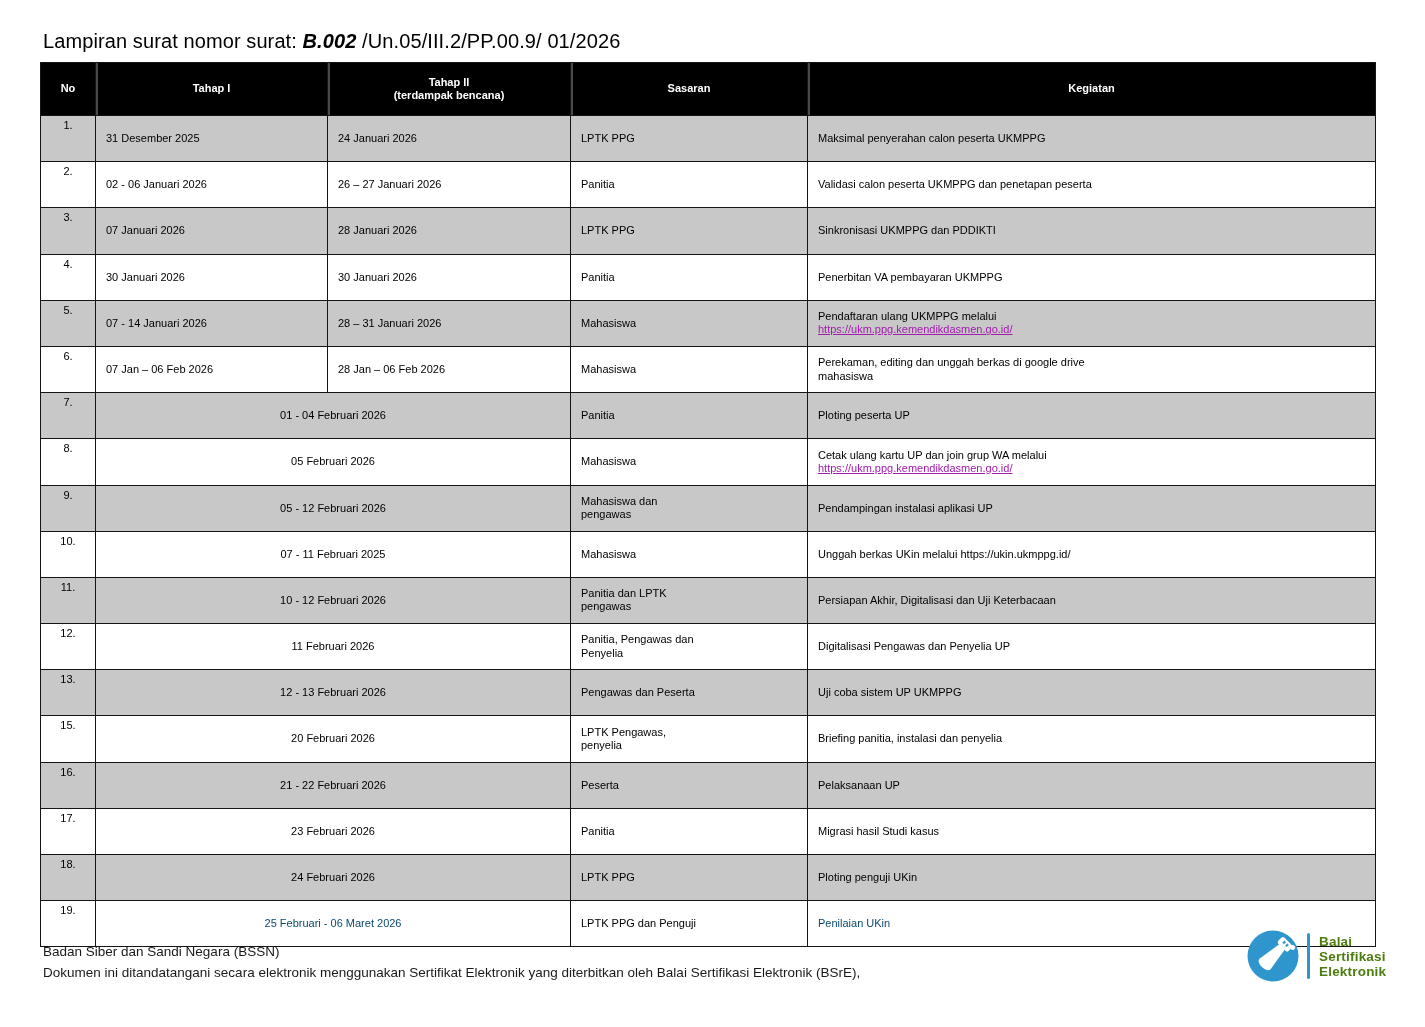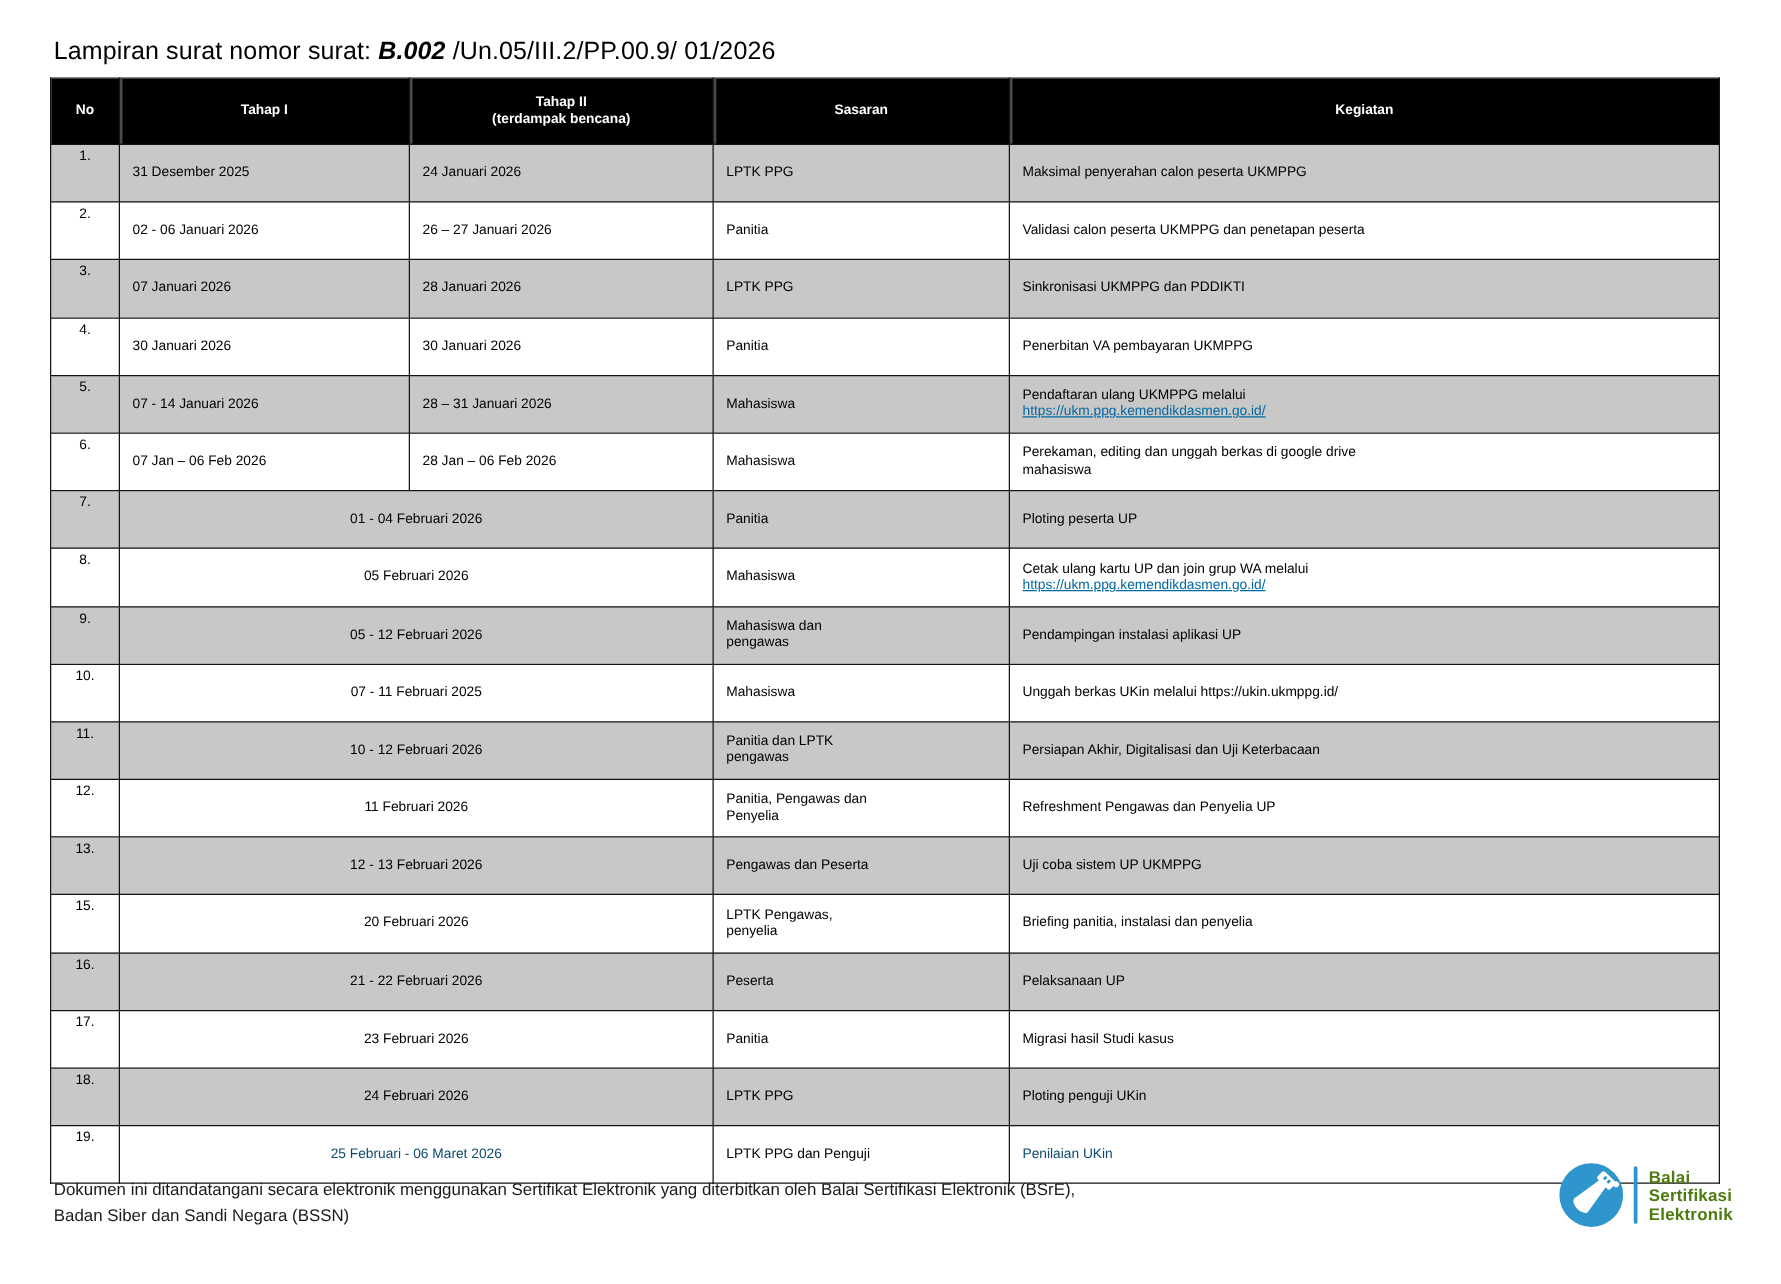--- a/index.html
+++ b/index.html
@@ -32,21 +32,21 @@
   }
   .sched thead th:not(:first-child) { box-shadow: inset 2px 0 0 #4a4a4a; }
   .sched tbody tr { background: #ffffff; }
   .sched tbody tr:nth-child(odd) { background: #c8c8c8; }
   td.c-no { text-align: center; vertical-align: top; padding: 3px 2px 4px 2px; }
   td.c-date { vertical-align: middle; padding: 16px 10px; text-align: left; }
   td.c-date.merged { text-align: center; }
   td.c-sasaran { vertical-align: middle; padding: 4px 10px; white-space: pre-line; }
   td.c-kegiatan { vertical-align: middle; padding: 4px 10px; white-space: pre-line; }
   tr.muted td.c-date, tr.muted td.c-kegiatan { color: #0c4a6e; }
-  a.cell-link { color: #0369a1; text-decoration: underline; cursor: pointer; }
+  a.cell-link { color: #a21caf; text-decoration: underline; cursor: pointer; }
 
   .footer-text {
     position: absolute; left: 43px; top: 941px;
     font-size: 13.5px; line-height: 21px; color: #1a1a1a;
   }
   .logo {
     position: absolute; left: 1247px; top: 930px;
     display: flex; align-items: center;
   }
   .logo-bar {
@@ -159,21 +159,21 @@
           <td class="c-date merged" colspan="2">10 - 12 Februari 2026</td>
           <td class="c-sasaran">Panitia dan LPTK
 pengawas</td>
           <td class="c-kegiatan"><span>Persiapan Akhir, Digitalisasi dan Uji Keterbacaan</span></td>
         </tr>
         <tr>
           <td class="c-no">12.</td>
           <td class="c-date merged" colspan="2">11 Februari 2026</td>
           <td class="c-sasaran">Panitia, Pengawas dan
 Penyelia</td>
-          <td class="c-kegiatan"><span>Refreshment Pengawas dan Penyelia UP</span></td>
+          <td class="c-kegiatan"><span>Digitalisasi Pengawas dan Penyelia UP</span></td>
         </tr>
         <tr>
           <td class="c-no">13.</td>
           <td class="c-date merged" colspan="2">12 - 13 Februari 2026</td>
           <td class="c-sasaran">Pengawas dan Peserta</td>
           <td class="c-kegiatan"><span>Uji coba sistem UP UKMPPG</span></td>
         </tr>
         <tr>
           <td class="c-no">15.</td>
           <td class="c-date merged" colspan="2">20 Februari 2026</td>
@@ -202,22 +202,22 @@
         <tr class="muted">
           <td class="c-no">19.</td>
           <td class="c-date merged" colspan="2">25 Februari - 06 Maret 2026</td>
           <td class="c-sasaran">LPTK PPG dan Penguji</td>
           <td class="c-kegiatan"><span>Penilaian UKin</span></td>
         </tr>
       </tbody>
   </table>
 
   <div class="footer-text">
+    <div>Badan Siber dan Sandi Negara (BSSN)</div>
     <div>Dokumen ini  ditandatangani secara elektronik menggunakan Sertifikat Elektronik yang diterbitkan oleh Balai Sertifikasi Elektronik (BSrE),</div>
-    <div>Badan Siber dan Sandi Negara (BSSN)</div>
   </div>
 
   <div class="logo">
     <svg width="52" height="52" viewBox="0 0 52 52">
       <circle cx="26" cy="26" r="25.5" class="logo-fill" fill="#2e96cc"></circle>
       <g transform="rotate(45 26 26)">
         <rect x="19" y="5" width="14.5" height="8.5" rx="2" fill="#ffffff"></rect>
         <rect x="23.2" y="7" width="2.2" height="3" class="logo-fill" fill="#2e96cc"></rect>
         <rect x="27.2" y="7" width="2.2" height="3" class="logo-fill" fill="#2e96cc"></rect>
         <path d="M22.3 12.5 L29.7 12.5 L33.6 37 L18.4 37 Z" fill="#ffffff"></path>

